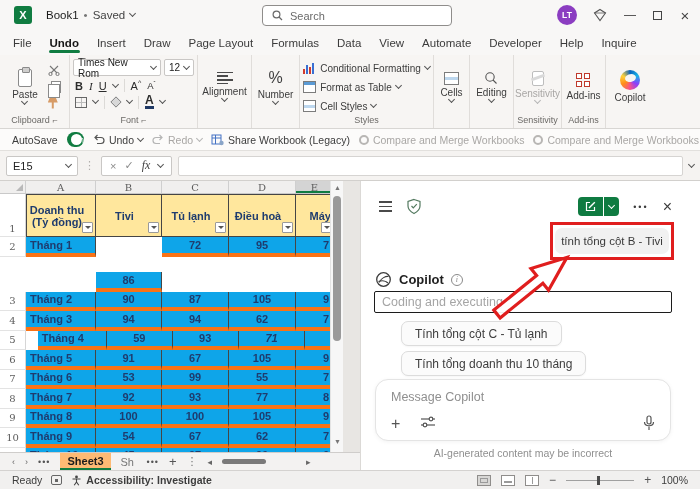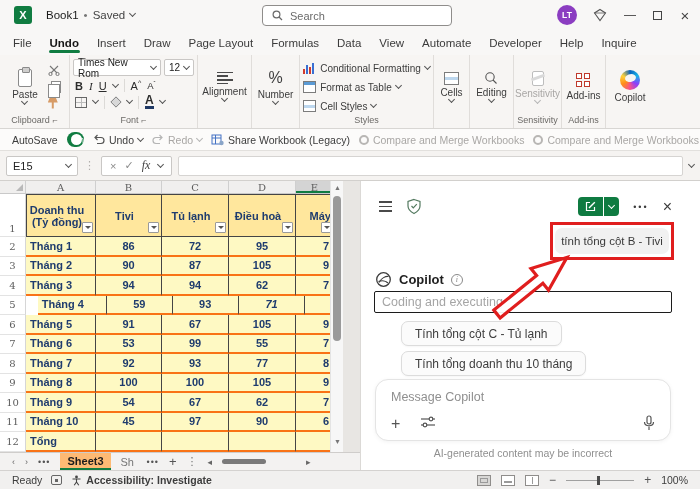--- a/index.html
+++ b/index.html
@@ -81,21 +81,21 @@
 .main{top:181px;height:289px;display:flex}
 .leftside{width:360px;position:relative;background:#e8e6e3}
 .gridwrap{position:absolute;left:0;top:0;width:343px;height:271px;background:#fff;overflow:hidden}
 .letters{display:flex;height:13px;background:#f0efee;border-bottom:1px solid #c9c9c9}
 .corner{width:26px;border-right:1px solid #cfcfcf;position:relative}
 .corner::after{content:"";position:absolute;right:2px;bottom:2px;border-left:7px solid transparent;border-bottom:7px solid #b9b9b9}
 .colhdr{font-size:10px;color:#5c5c5c;text-align:center;line-height:13px;border-right:1px solid #cfcfcf;font-family:"DejaVu Serif","Liberation Serif",serif}
 .colhdr.selcol{background:#d4d4d4;border-bottom:2px solid #107c41}
 .grow{display:flex}
 .rn{width:26px;font-size:10px;color:#5c5c5c;text-align:center;border-right:1px solid #d6d6d6;border-bottom:1px solid #e3e3e3;display:flex;align-items:center;justify-content:center;background:#fff;font-family:"DejaVu Serif","Liberation Serif",serif}
-.cell{border-right:1px solid #454545;border-bottom:2px solid #f97316;color:#1f3c6e;font-weight:bold;font-size:11px;display:flex;align-items:center;overflow:hidden;background:#fef9c3}
+.cell{border-right:1px solid #454545;border-bottom:4px solid #f97316;color:#1f3c6e;font-weight:bold;font-size:11px;display:flex;align-items:center;overflow:hidden;background:#0ea5e9}
 .cell.lab{padding-left:4px}
 .cell.num{justify-content:center}
 .cell.ecol{justify-content:flex-end;padding-right:5px;border-right:none}
 .hcell{background:#ffe79d;position:relative;color:#1f3c6e;font-weight:bold;font-size:11px;display:flex;align-items:center;justify-content:center;text-align:center;line-height:12px;border-right:1px solid #454545;border-bottom:1px solid #454545;border-top:1px solid #454545;padding:2px 10px 2px 2px}
 .hcell.first{border-left:1px solid #454545}
 .headrow{display:flex}
 .headrow .rn{align-items:flex-end;padding-bottom:2px}
 .filterbtn{position:absolute;right:2px;bottom:3px;width:11px;height:11px;background:#fff;border:1px solid #9a9a9a;border-radius:1px;display:flex;align-items:center;justify-content:center}
 .vscroll{position:absolute;right:0;top:0;width:13px;height:271px;background:#f7f7f7;border-left:1px solid #e4e4e4}
 .vthumb{position:absolute;left:2px;right:2px;top:15px;height:145px;background:#9a9a9a;border-radius:5px}
@@ -474,21 +474,21 @@
             <span>Máy</span>
             <span class="filterbtn">
               <span class="dnarr"></span>
             </span>
           </div>
         </div>
       <div id="tblBody">
           <div class="grow">
             <div class="rn" style="height: 19.5px;">2</div>
             <div class="cell lab" style="width: 70px; height: 19.5px;">Tháng 1</div>
-            <div class="cell num" style="width: 66px; height: 19.5px;">86</div>
+            <div class="cell num" style="width: 66px; height: 19.5px; margin-top: 35px;">86</div>
             <div class="cell num" style="width: 67px; height: 19.5px;">72</div>
             <div class="cell num" style="width: 67px; height: 19.5px;">95</div>
             <div class="cell num ecol" style="width: 38px; height: 19.5px;">7</div>
           </div>
           <div class="grow">
             <div class="rn" style="height: 19.5px;">3</div>
             <div class="cell lab" style="width: 70px; height: 19.5px;">Tháng 2</div>
             <div class="cell num" style="width: 66px; height: 19.5px;">90</div>
             <div class="cell num" style="width: 67px; height: 19.5px;">87</div>
             <div class="cell num" style="width: 67px; height: 19.5px;">105</div>

